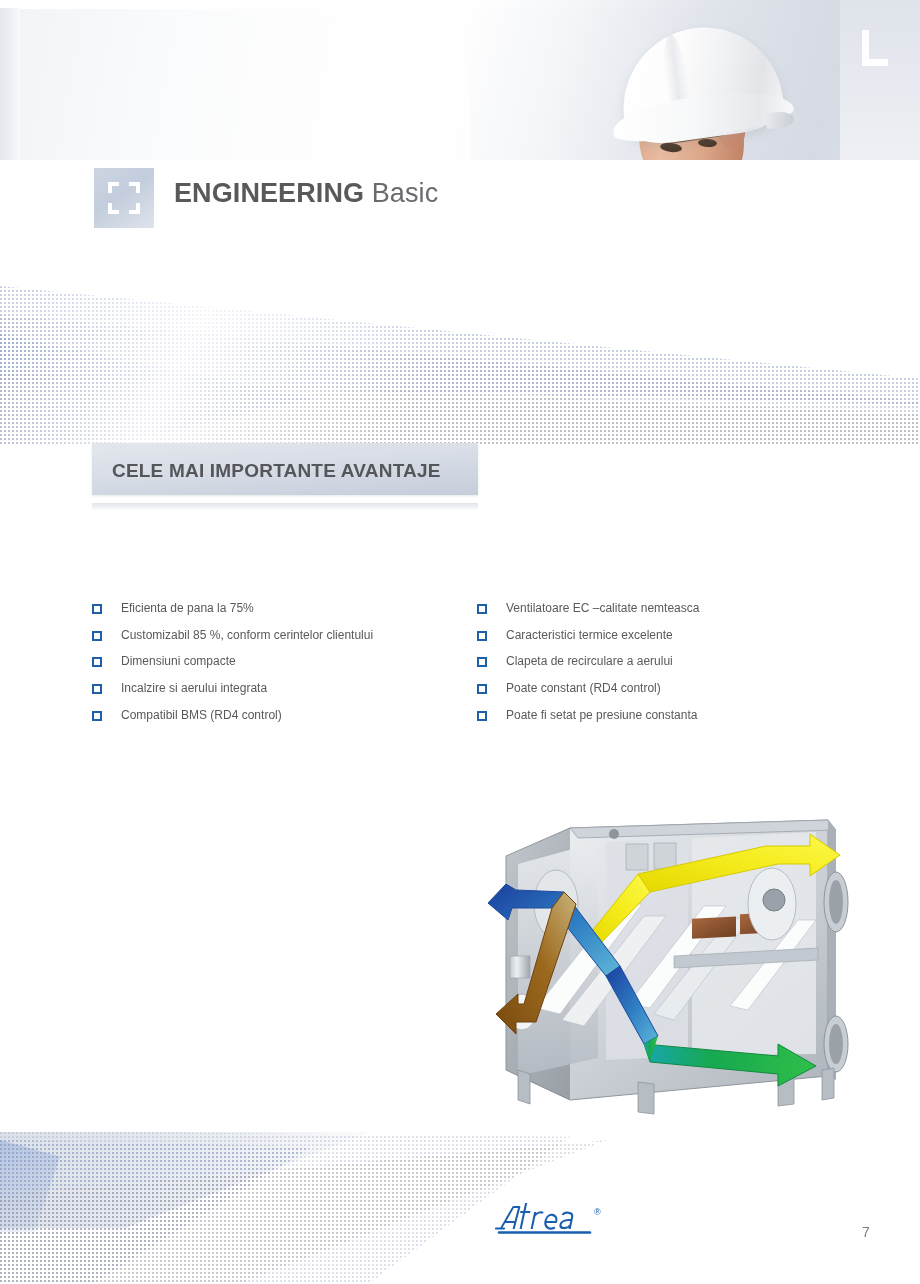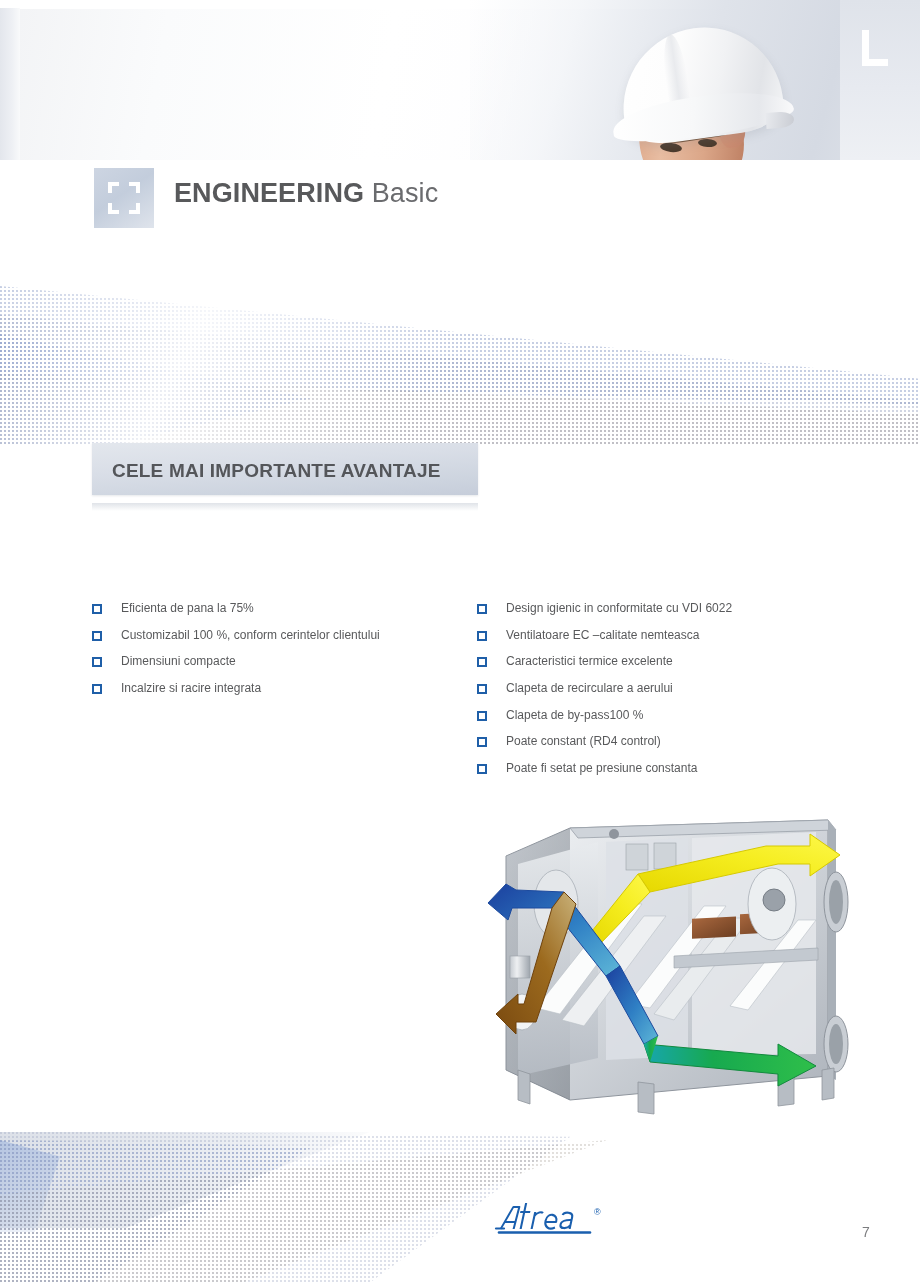--- a/index.html
+++ b/index.html
@@ -261,51 +261,47 @@
   </div>
 
   <div class="cols">
     <div class="col col-left" id="col-left">
         <div class="bullet-row">
           <span class="bullet-box"></span>
           <span class="bullet-text">Eficienta de pana la 75%</span>
         </div>
         <div class="bullet-row">
           <span class="bullet-box"></span>
-          <span class="bullet-text">Customizabil 100 %,  conform cerintelor clientului</span>
+          <span class="bullet-text">Customizabil 85 %,  conform cerintelor clientului</span>
         </div>
         <div class="bullet-row">
           <span class="bullet-box"></span>
           <span class="bullet-text">Dimensiuni compacte</span>
         </div>
         <div class="bullet-row">
           <span class="bullet-box"></span>
-          <span class="bullet-text">Incalzire si racire integrata</span>
+          <span class="bullet-text">Incalzire si aerului integrata</span>
+        </div>
+        <div class="bullet-row">
+          <span class="bullet-box"></span>
+          <span class="bullet-text">Compatibil BMS (RD4 control)</span>
         </div>
       </div>
     <div class="col col-right" id="col-right">
         <div class="bullet-row">
           <span class="bullet-box"></span>
-          <span class="bullet-text">Design igienic in conformitate cu  VDI 6022</span>
-        </div>
-        <div class="bullet-row">
-          <span class="bullet-box"></span>
           <span class="bullet-text">Ventilatoare EC –calitate nemteasca</span>
         </div>
         <div class="bullet-row">
           <span class="bullet-box"></span>
           <span class="bullet-text">Caracteristici termice excelente</span>
         </div>
         <div class="bullet-row">
           <span class="bullet-box"></span>
           <span class="bullet-text">Clapeta de recirculare a aerului</span>
-        </div>
-        <div class="bullet-row">
-          <span class="bullet-box"></span>
-          <span class="bullet-text">Clapeta de by-pass100 %</span>
         </div>
         <div class="bullet-row">
           <span class="bullet-box"></span>
           <span class="bullet-text">Poate constant (RD4 control)</span>
         </div>
         <div class="bullet-row">
           <span class="bullet-box"></span>
           <span class="bullet-text">Poate fi setat pe presiune constanta</span>
         </div>
       </div>

